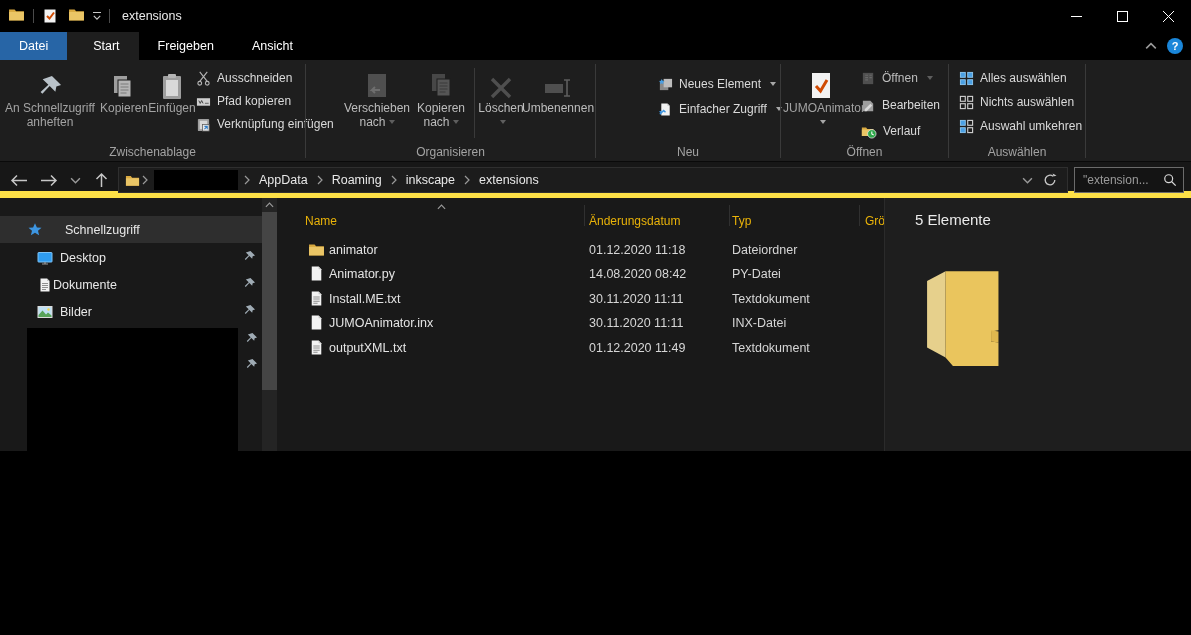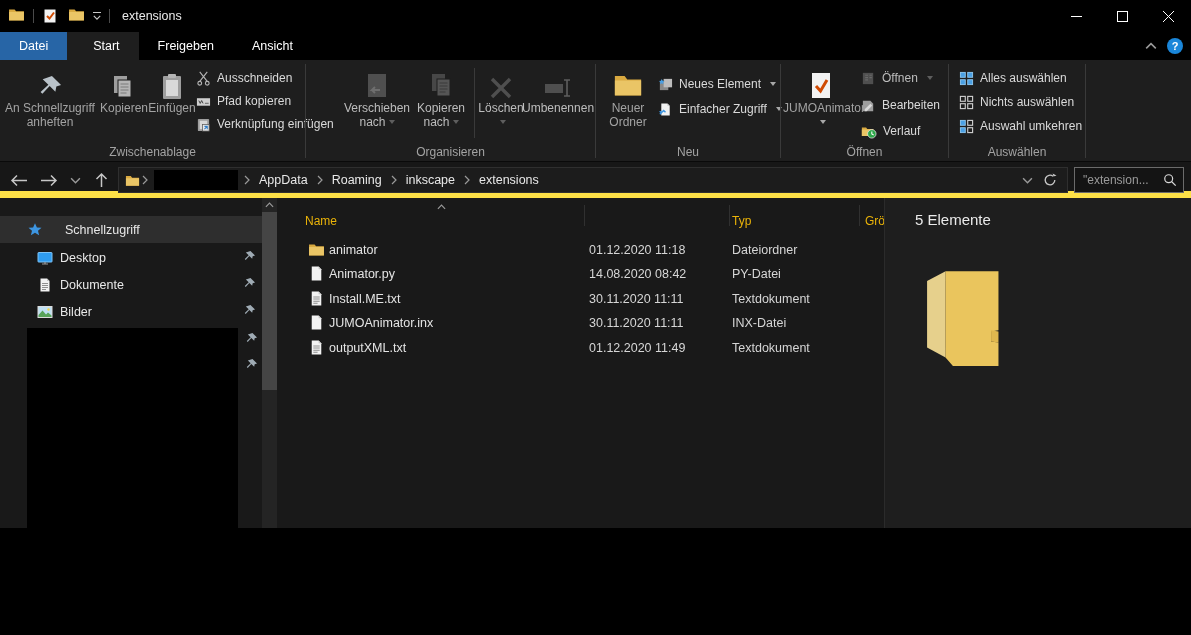--- a/index.html
+++ b/index.html
@@ -1,17 +1,17 @@
 <!DOCTYPE html>
 <html><head>
 <meta charset="utf-8">
 <style>
   html,body{margin:0;padding:0;background:#000;}
   *{box-sizing:border-box;cursor:default;user-select:none;}
-  .window{position:relative;width:1191px;height:528px;background:#191919;overflow:hidden;
+  .window{position:relative;width:1191px;height:451px;background:#191919;overflow:hidden;
           font-family:"Liberation Sans","DejaVu Sans",sans-serif;color:#e6e6e6;font-size:12px;}
   .abs{position:absolute;}
 
   
   .titlebar{position:absolute;top:0;left:0;width:1191px;height:32px;background:#000;display:flex;align-items:center;}
   .tb-sep{width:1px;height:14px;background:#4a4a4a;margin:0 8px;}
   .tb-title{font-size:12.5px;color:#eaeaea;margin-left:4px;}
   .wincap{position:absolute;top:0;right:0;height:32px;display:flex;}
   .wincap .wbtn{width:46px;height:32px;display:flex;align-items:center;justify-content:center;}
 
@@ -282,29 +282,20 @@
             <path d="M24 4v16M21 4h6M21 20h6" stroke="#5e5e5e" stroke-width="1.6" fill="none"></path>
           </svg>
         </div>
         <div>Umbenennen</div>
       </div>
       <div class="glabel">Organisieren</div>
     </div>
     <div class="rsep" style="left:595px"></div>
 
     <div class="rgroup" style="left:596px;width:184px">
-      <div class="bigbtn" style="left:6px;width:52px">
-        <div class="bicon">
-            <svg width="30" height="30">
-              <use href="#i-folder"></use>
-            </svg>
-          </div>
-        <div>Neuer</div>
-        <div>Ordner</div>
-      </div>
       <div class="srow" style="left:62px;top:14px">
         <svg width="15" height="15" viewBox="0 0 16 16">
           <rect x="2" y="5" width="9" height="9" fill="#8a8a8a"></rect>
           <rect x="6" y="2" width="9" height="9" fill="#bdbdbd"></rect>
           <path d="M4 2l1 2 2 .3-1.5 1.4.4 2L4 6.6 2.1 7.7l.4-2L1 4.3 3 4z" fill="#4aa0e4"></path>
         </svg>
         <span>Neues Element</span>
           <span class="caret"></span>
       </div>
       <div class="srow" style="left:62px;top:39px">
@@ -497,21 +488,21 @@
       <span class="pin"><svg width="13" height="13">
             <use href="#i-pin"></use>
           </svg></span>
     </div>
     <div class="siderow" style="top:73px">
       <span style="margin-left:37px;display:flex">
           <svg width="16" height="16">
             <use href="#i-page-lines"></use>
           </svg>
         </span>
-      <span style="margin-left:7px">Dokumente</span>
+      <span style="">Dokumente</span>
       <span class="pin"><svg width="13" height="13">
             <use href="#i-pin"></use>
           </svg></span>
     </div>
     <div class="siderow" style="top:100px">
       <span style="margin-left:37px;display:flex">
           <svg width="16" height="16">
             <use href="#i-picture"></use>
           </svg>
         </span>
@@ -541,20 +532,21 @@
           </svg>
         </span>
     </div>
 
     <div class="filearea">
       <span class="abs" style="left:152px;top:1px"><svg width="9" height="6">
             <use href="#i-chevup"></use>
           </svg></span>
       <div class="colhead" style="left:20px;top:6px">Name</div>
       <div class="colsep" style="left:299px"></div>
+      <div class="colhead" style="left:304px;top:6px">Änderungsdatum</div>
       <div class="colsep" style="left:444px"></div>
       <div class="colhead" style="left:447px;top:6px">Typ</div>
       <div class="colsep" style="left:574px"></div>
       <div class="colhead" style="left:580px;top:6px;width:19px;overflow:hidden">Größe</div>
 
       <div class="frow" style="top:40px">
         <span class="ficon"><svg width="17" height="17">
               <use href="#i-folder"></use>
             </svg></span>
         <span class="fname">animator</span>

